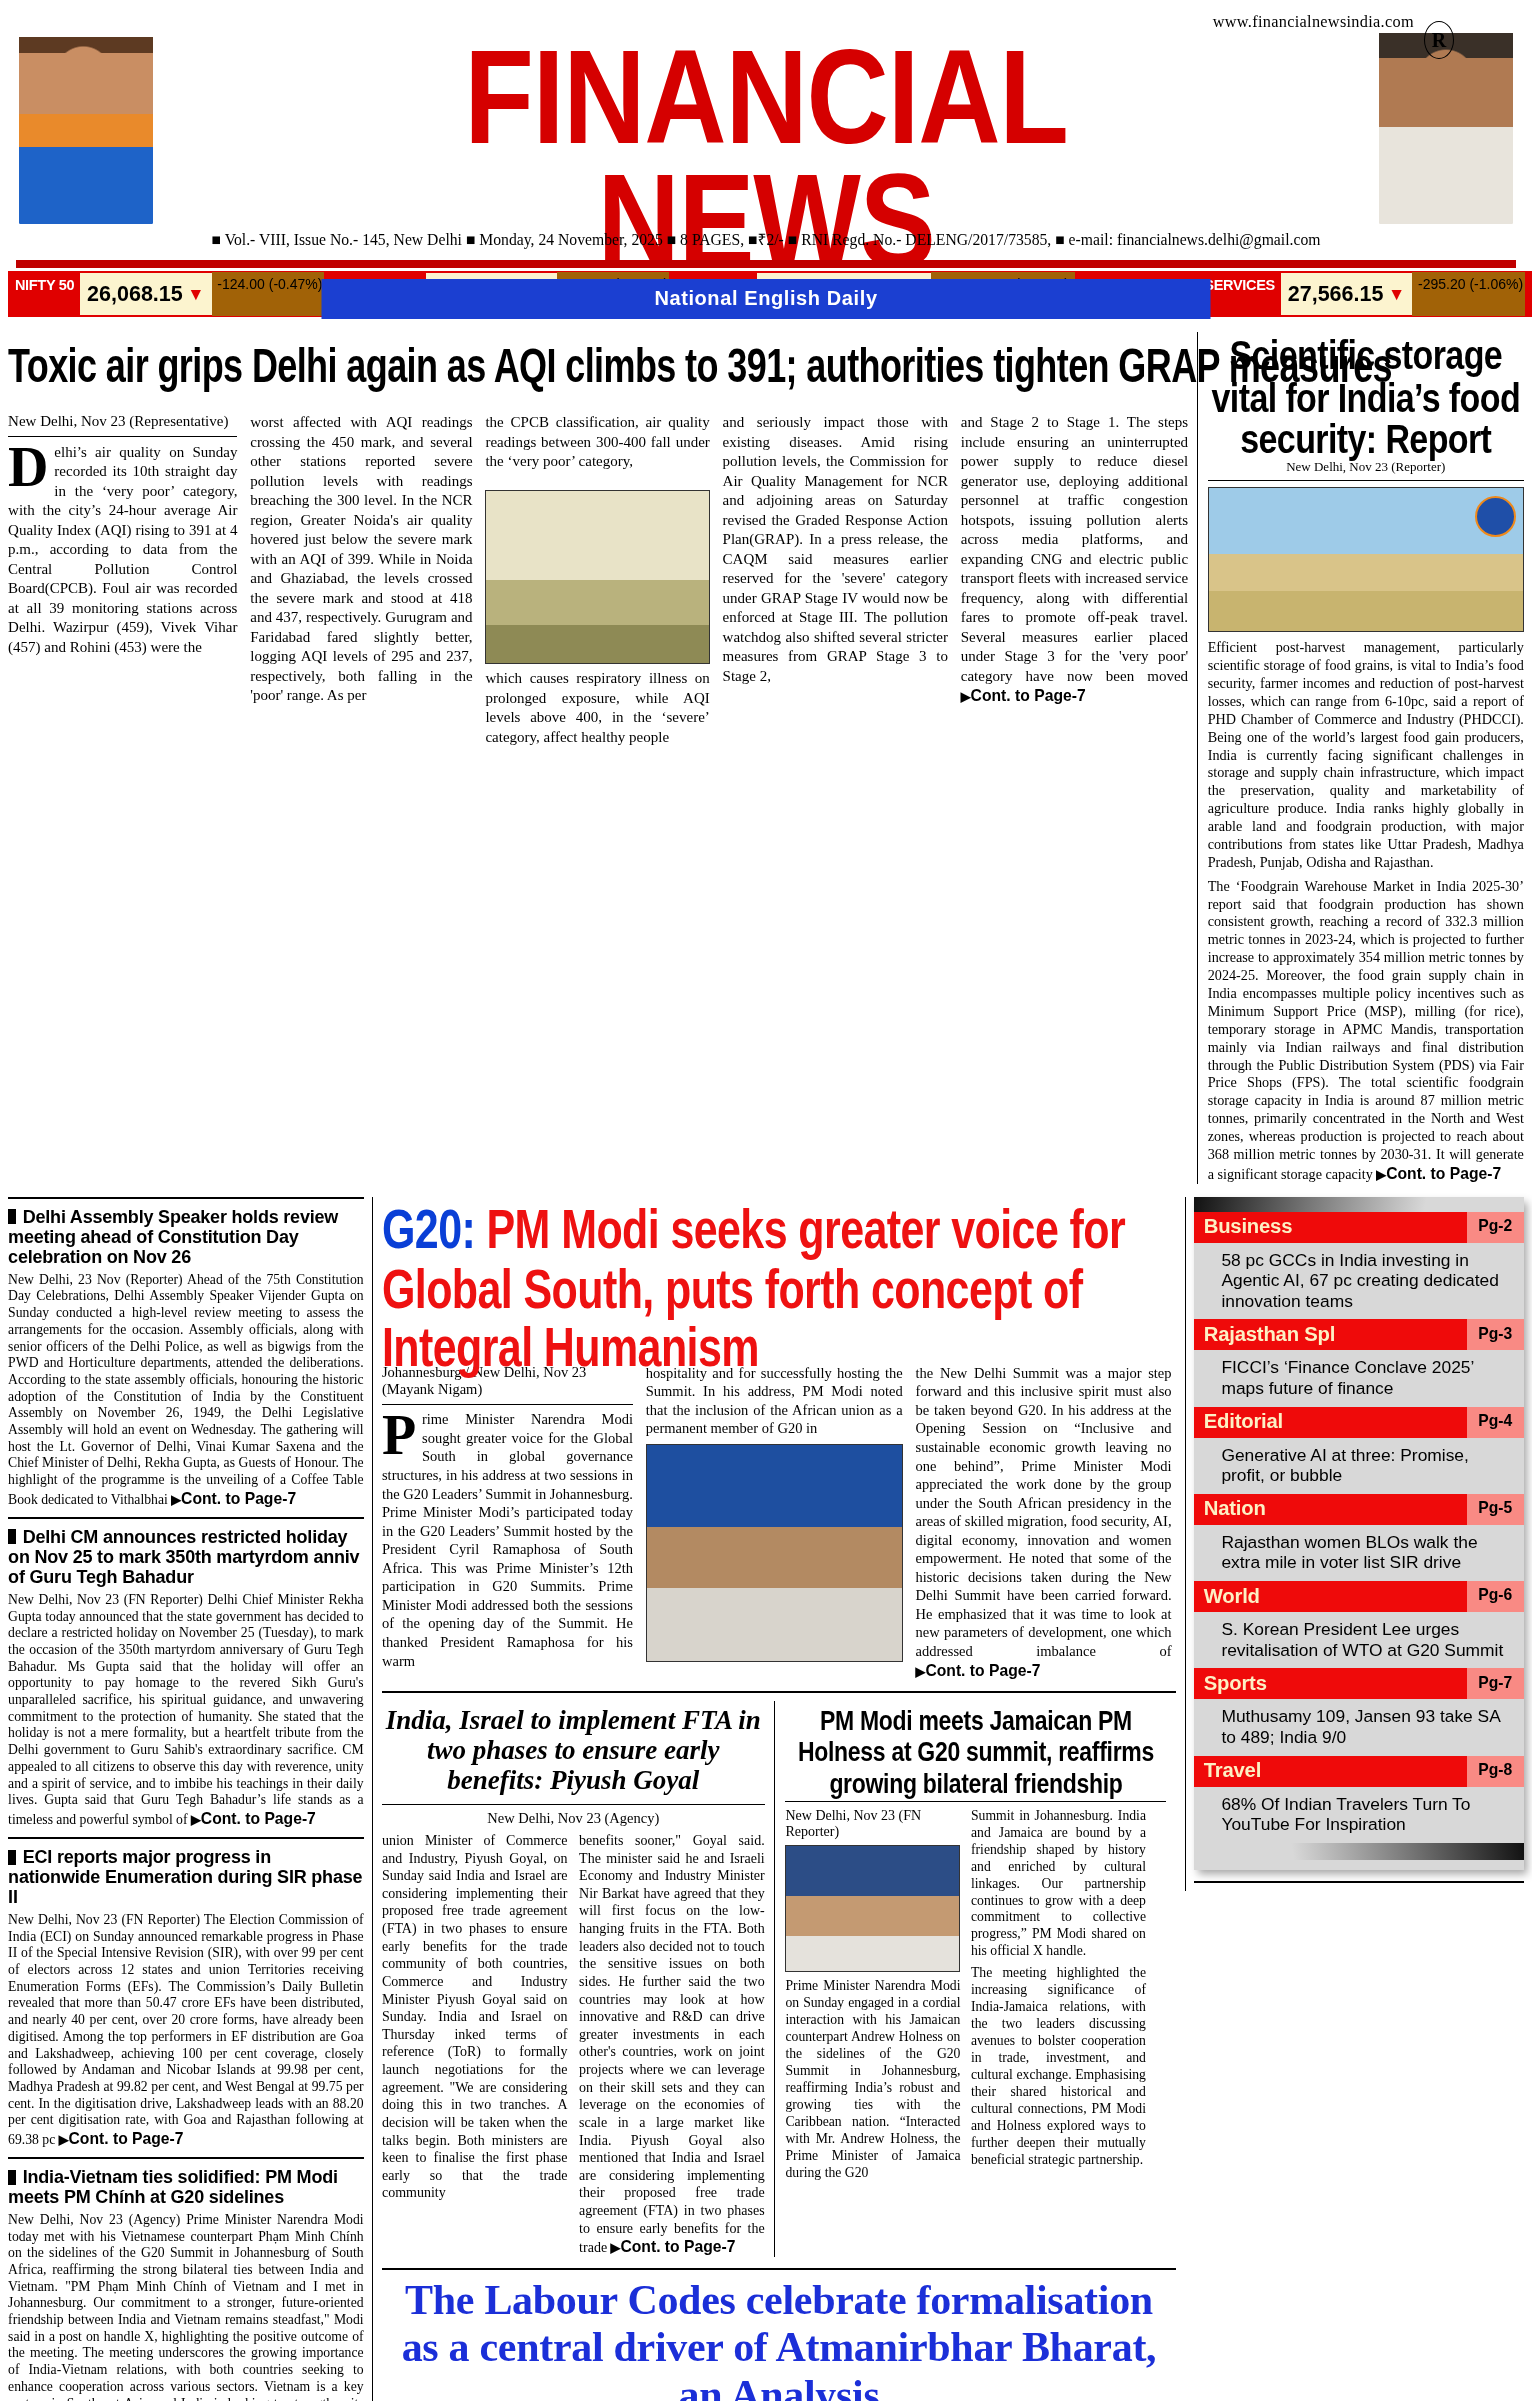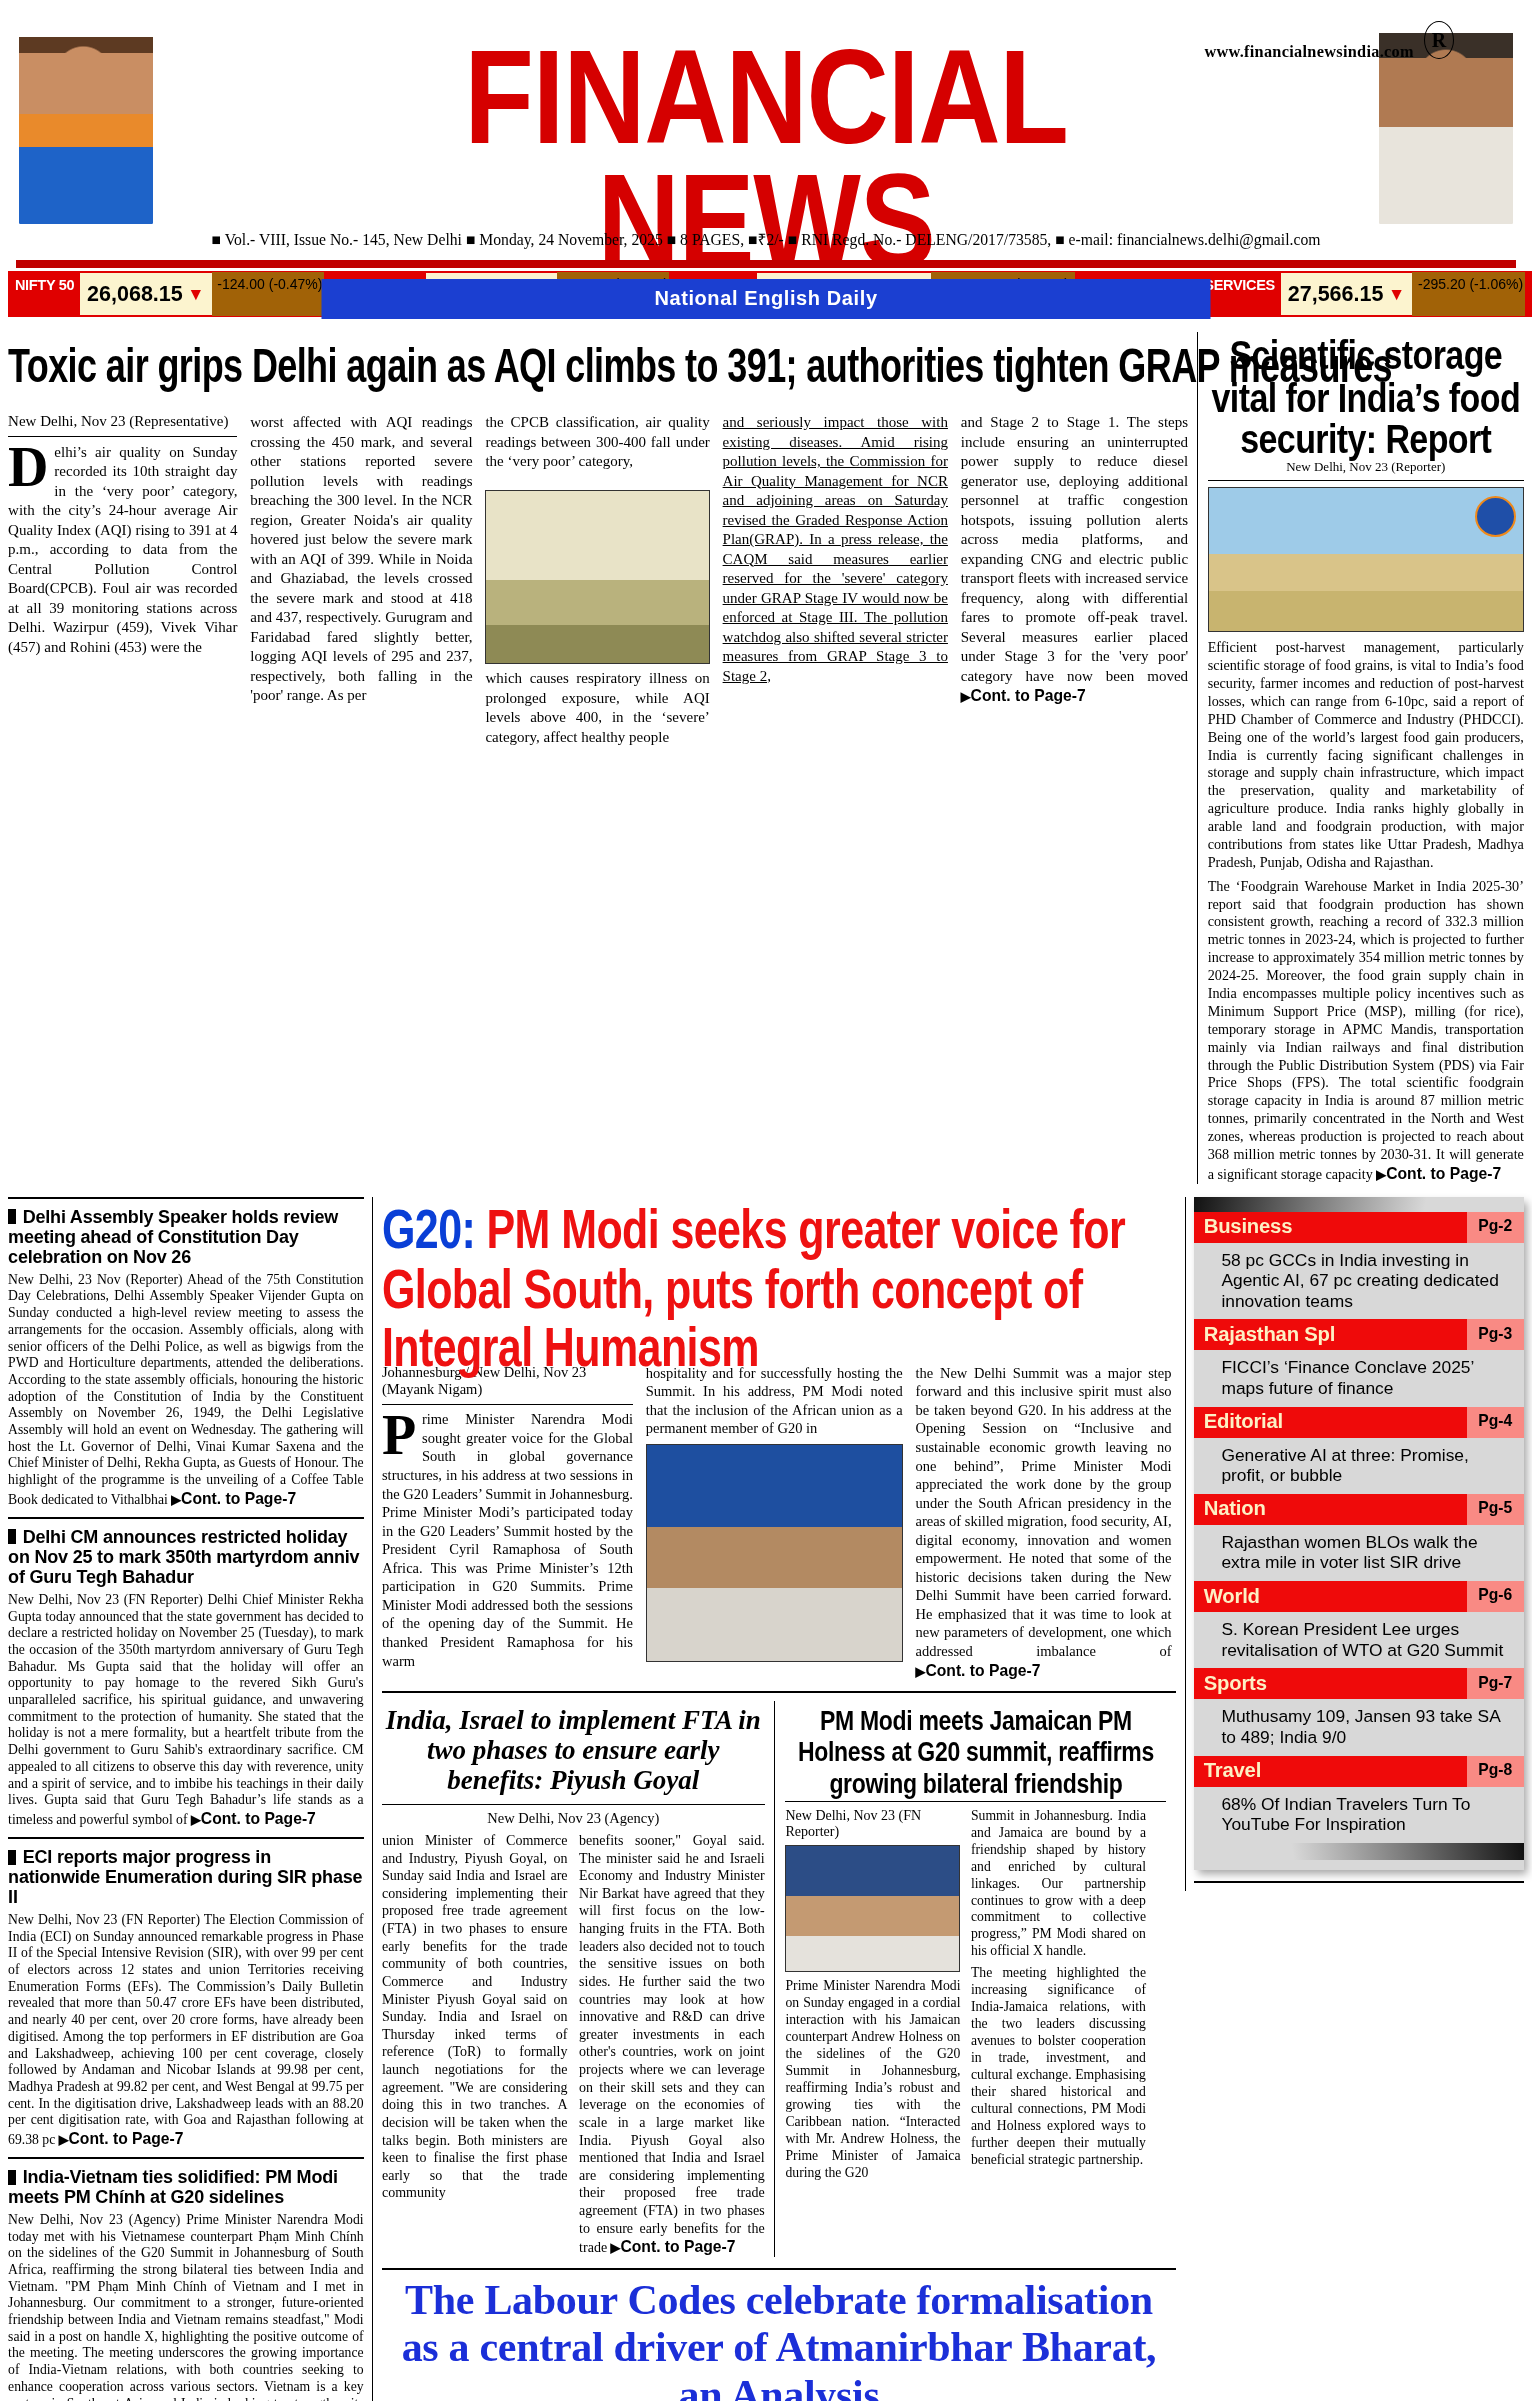--- a/index.html
+++ b/index.html
@@ -9,22 +9,22 @@
     background: #ffffff;
     font-family: "Liberation Serif", serif;
     color: #000;
     overflow: hidden;
   }
   .page { width:1532px; height:2401px; position:relative; padding: 0 8.1px; }
 
   
   .masthead { position:relative; height: 250px; }
   .url-line {
-    position:absolute; right: 110px; top: 42px;
-    font-family:"Liberation Serif", serif; font-weight:700; font-size:16.3px;
+    position:absolute; right: 110px; top: 12px;
+    font-family:"Liberation Serif", serif; font-weight:400; font-size:16.3px;
     letter-spacing:0.3px;
   }
   .reg-mark {
     position:absolute; right: 70px; top: 21px;
     width:30px; height:38px; border:1.7px solid #000; border-radius:50%;
     display:flex; align-items:center; justify-content:center;
     font-family:"Liberation Serif", serif; font-weight:700; font-size:20px;
   }
   .logo-wrap { position:absolute; left:50%; transform:translateX(-50%); top:36px; width:889px; }
   .logo-text {
@@ -298,21 +298,21 @@
           <p class="dropcap" style="font-size:15px;line-height:1.30;text-align:justify;margin:0;">Delhi’s air quality on Sunday recorded its 10th straight day in the ‘very poor’ category, with the city’s 24-hour average Air Quality Index (AQI) rising to 391 at 4 p.m., according to data from the Central Pollution Control Board(CPCB). Foul air was recorded at all 39 monitoring stations across Delhi. Wazirpur (459), Vivek Vihar (457) and Rohini (453) were the</p>
         </div>
         <div style="width:225px;">
           <p style="font-size:15px;line-height:1.30;text-align:justify;margin:0;">worst affected with AQI readings crossing the 450 mark, and several other stations reported severe pollution levels with readings breaching the 300 level. In the NCR region, Greater Noida's air quality hovered just below the severe mark with an AQI of 399. While in Noida and Ghaziabad, the levels crossed the severe mark and stood at 418 and 437, respectively. Gurugram and Faridabad fared slightly better, logging AQI levels of 295 and 237, respectively, both falling in the 'poor' range. As per</p>
         </div>
         <div style="width:227px;">
           <p style="font-size:15px;line-height:1.30;text-align:justify;margin:0 0 18px;">the CPCB classification, air quality readings between 300-400 fall under the ‘very poor’ category,</p>
           <div class="ph india-gate" style="height:174px;margin:3.5px 0 5.8px;"></div>
           <p style="font-size:15px;line-height:1.30;text-align:justify;margin:0;">which causes respiratory illness on prolonged exposure, while AQI levels above 400, in the ‘severe’ category, affect healthy people</p>
         </div>
-        <div style="width:228px;text-decoration:underline;">
+        <div style="width:228px;">
           <p style="font-size:15px;line-height:1.30;text-align:justify;margin:0;">and seriously impact those with existing diseases. Amid rising pollution levels, the Commission for Air Quality Management for NCR and adjoining areas on Saturday revised the Graded Response Action Plan(GRAP). In a press release, the CAQM said measures earlier reserved for the 'severe' category under GRAP Stage IV would now be enforced at Stage III. The pollution watchdog also shifted several stricter measures from GRAP Stage 3 to Stage 2,</p>
         </div>
         <div style="width:230px;">
           <p style="font-size:15px;line-height:1.30;text-align:justify;margin:0;">
             <span>and Stage 2 to Stage 1. The steps include ensuring an uninterrupted power supply to reduce diesel generator use, deploying additional personnel at traffic congestion hotspots, issuing pollution alerts across media platforms, and expanding CNG and electric public transport fleets with increased service frequency, along with differential fares to promote off-peak travel. Several measures earlier placed under Stage 3 for the 'very poor' category have now been moved</span> <span class="cont">Cont. to Page-7</span>
           </p>
         </div>
       </div>
     </div>
 

